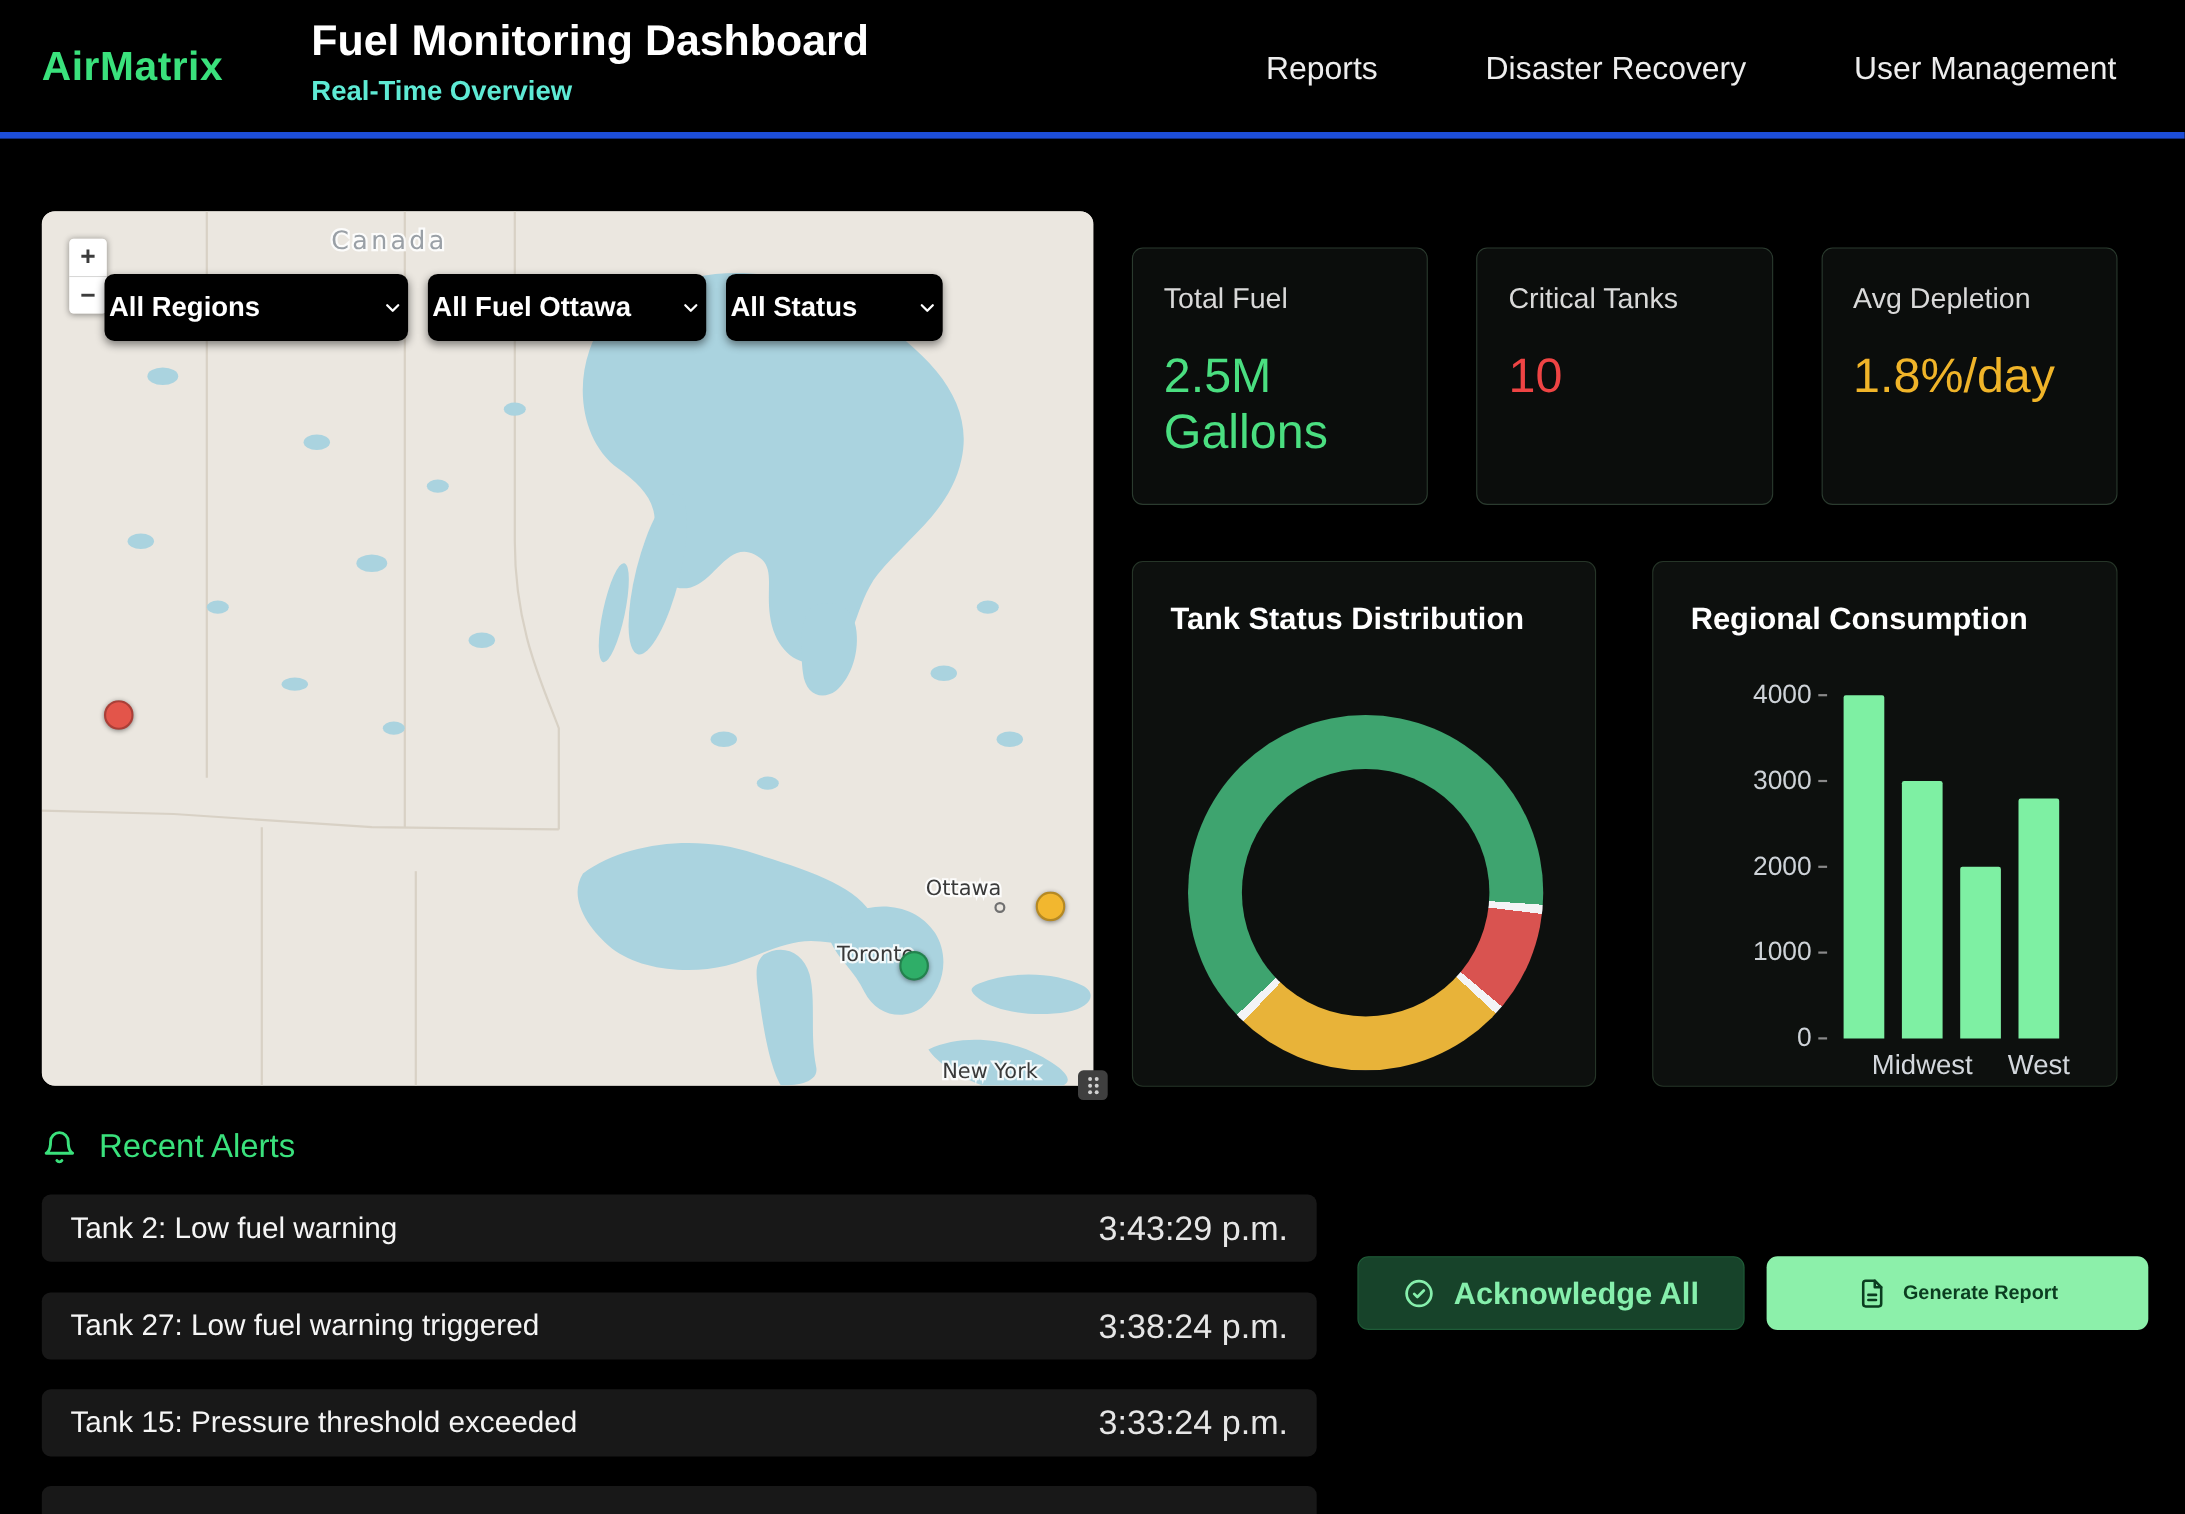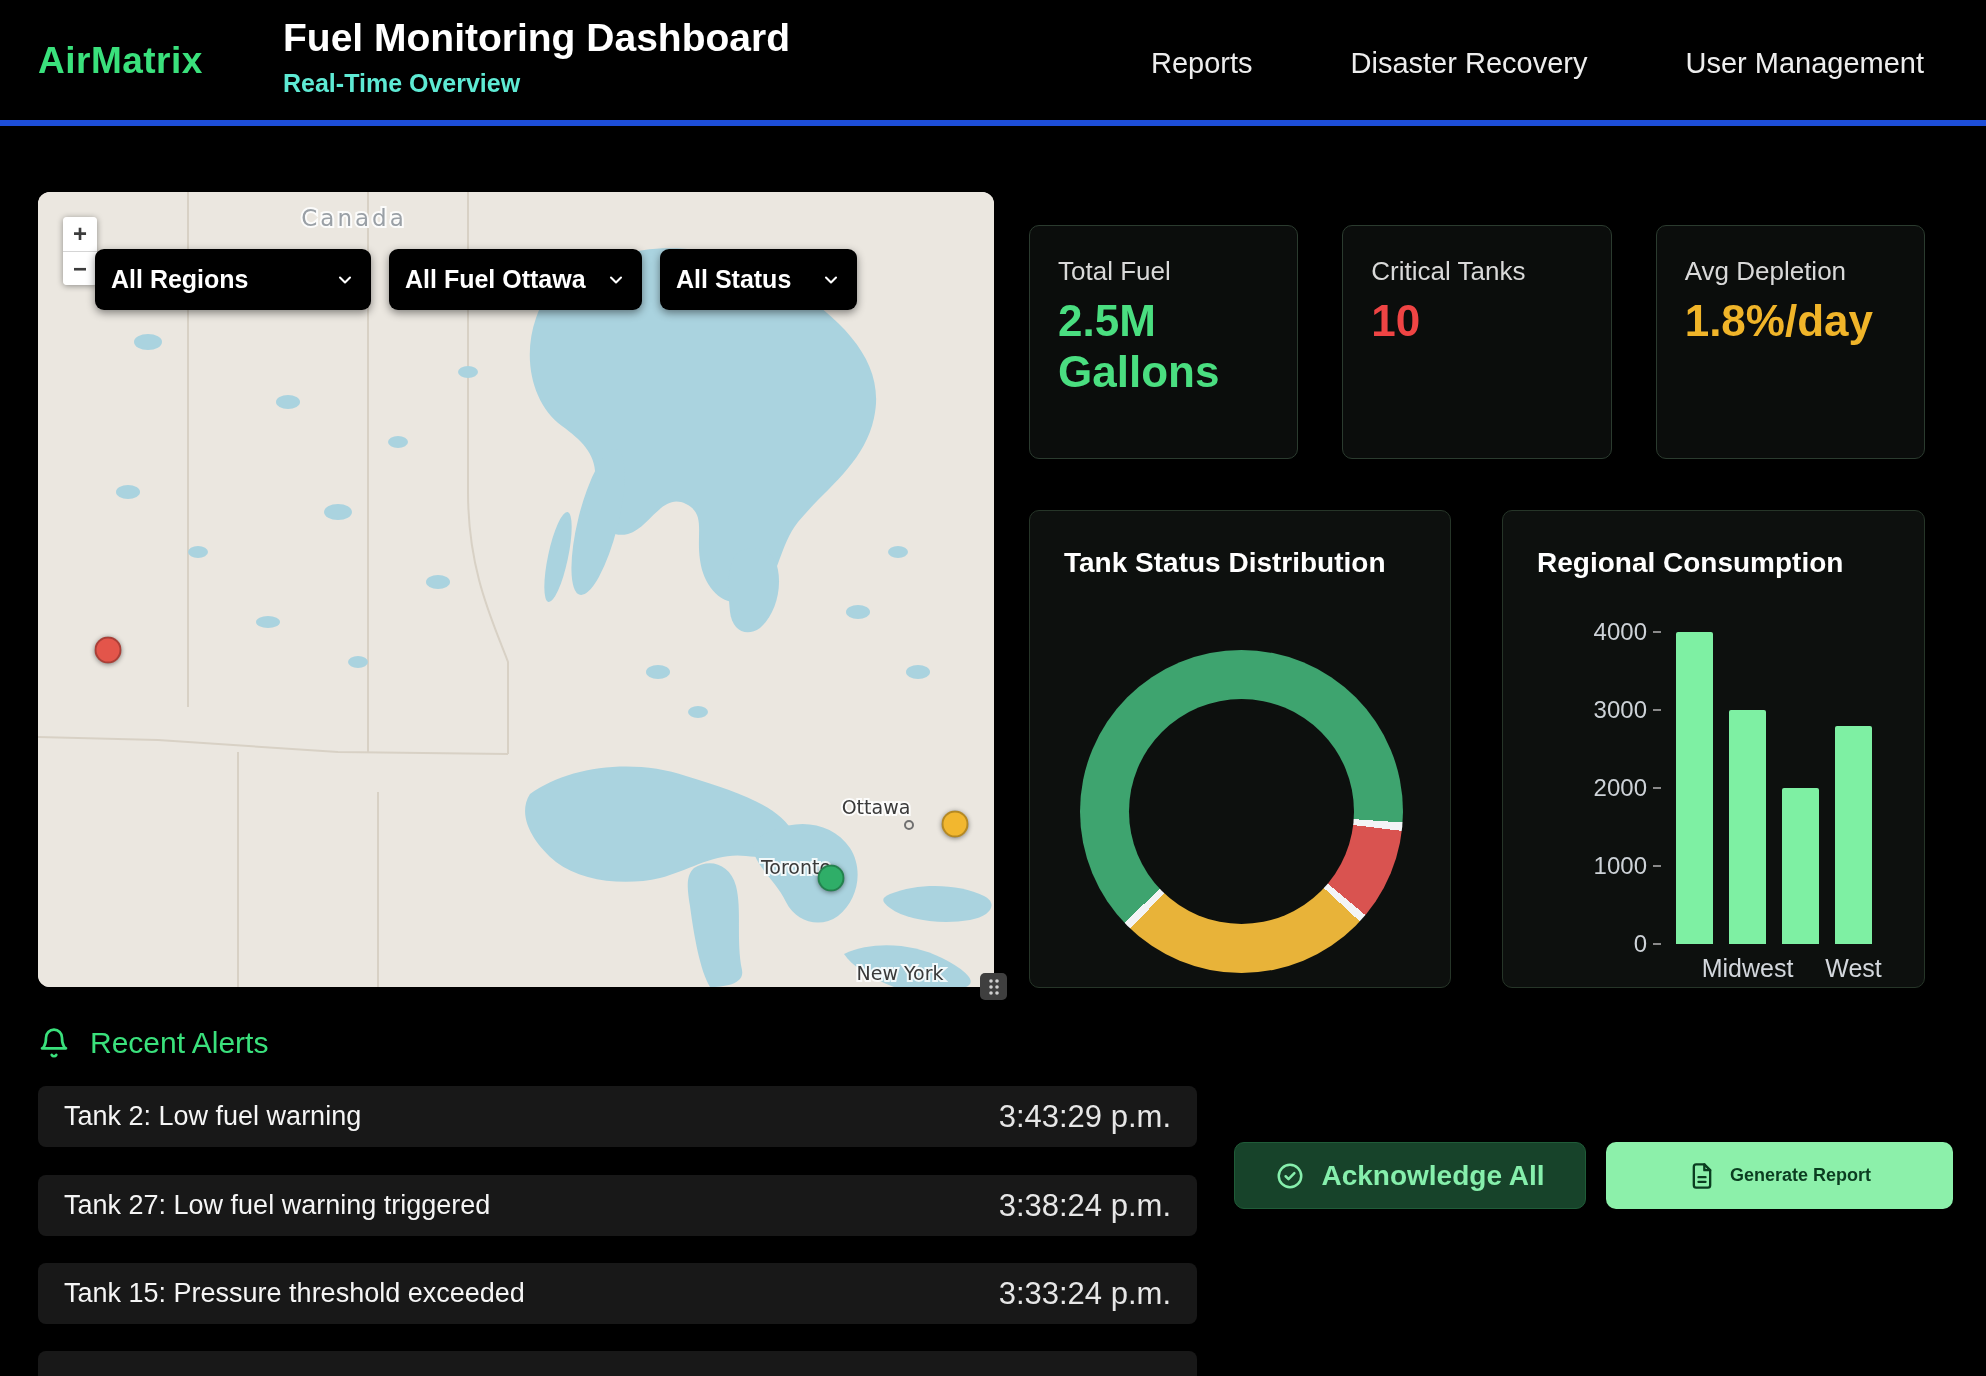--- a/index.html
+++ b/index.html
@@ -18,35 +18,35 @@
 
   
   .map-panel{position:absolute;left:38px;top:192px;width:956px;height:795px;border-radius:12px;overflow:hidden;background:#ebe7e0}
   .map-panel svg.mapsvg{position:absolute;inset:0;z-index:1}
   .mapsvg text{paint-order:stroke;stroke:rgba(255,255,255,.85);stroke-width:4px;font-family:"DejaVu Sans",sans-serif}
   .zoom-ctl{position:absolute;left:25px;top:25px;width:34px;z-index:4;box-shadow:0 1px 6px rgba(0,0,0,.4);border-radius:4px}
   .zoom-btn{display:block;width:34px;height:34px;background:#fff;color:#3c3c3c;font-size:24px;font-weight:bold;border:none;line-height:1}
   .zoom-btn.zin{border-radius:4px 4px 0 0}
   .zoom-btn.zout{border-radius:0 0 4px 4px;border-top:1px solid #d5d5d5}
   .filter-row{position:absolute;left:57px;top:57px;display:flex;gap:18px;z-index:5}
-  .filter-btn{display:flex;align-items:center;justify-content:space-between;height:61px;padding:0 16px;
+  .filter-btn{display:flex;align-items:center;justify-content:space-between;height:61px;padding:0 4px;
     background:#000;color:#fff;font-size:25px;font-weight:bold;border:none;border-radius:9px;
     box-shadow:0 3px 8px rgba(0,0,0,.45)}
   .filter-btn svg{flex:none;margin-left:18px}
   .marker-layer{position:absolute;inset:0;z-index:3}
   .marker{position:absolute;width:27px;height:27px;border-radius:50%;transform:translate(-50%,-50%);
     border:2px solid rgba(0,0,0,.25);box-shadow:0 1px 5px rgba(0,0,0,.45)}
   .resize-grip{position:absolute;left:980px;top:973px;width:27px;height:27px;background:#3f3f3f;border-radius:5px;
     z-index:6;display:flex;align-items:center;justify-content:center}
 
   
   .stats-row{position:absolute;left:1029px;top:225px;width:896px;height:234px;display:flex;gap:44px}
   .stat-card{flex:1;background:#0b0d0c;border:1px solid #2b3b2f;border-radius:10px;padding:30px 28px}
   .stat-label{font-size:26px;color:#d9d9d9}
-  .stat-value{font-size:44px;font-weight:bold;line-height:1.16;margin-top:8px;width:178px}
+  .stat-value{font-size:44px;font-weight:normal;line-height:1.16;margin-top:29px;width:178px}
 
   .charts-row{position:absolute;left:1029px;top:510px;width:896px;height:478px;display:flex;gap:51px}
   .chart-card{position:relative;background:#0d100e;border:1px solid #263528;border-radius:10px;overflow:hidden}
   .chart-card.donut-card{width:422px}
   .chart-card.bar-card{flex:1}
   .chart-title{position:absolute;left:34px;top:36px;font-size:28px;font-weight:bold;color:#fff}
 
   .donut{position:absolute;left:50px;top:139px;width:323px;height:323px;border-radius:50%;background:#f3f4f6}
   .donut-hole{position:absolute;inset:49px;border-radius:50%;background:#0d100e}
 

